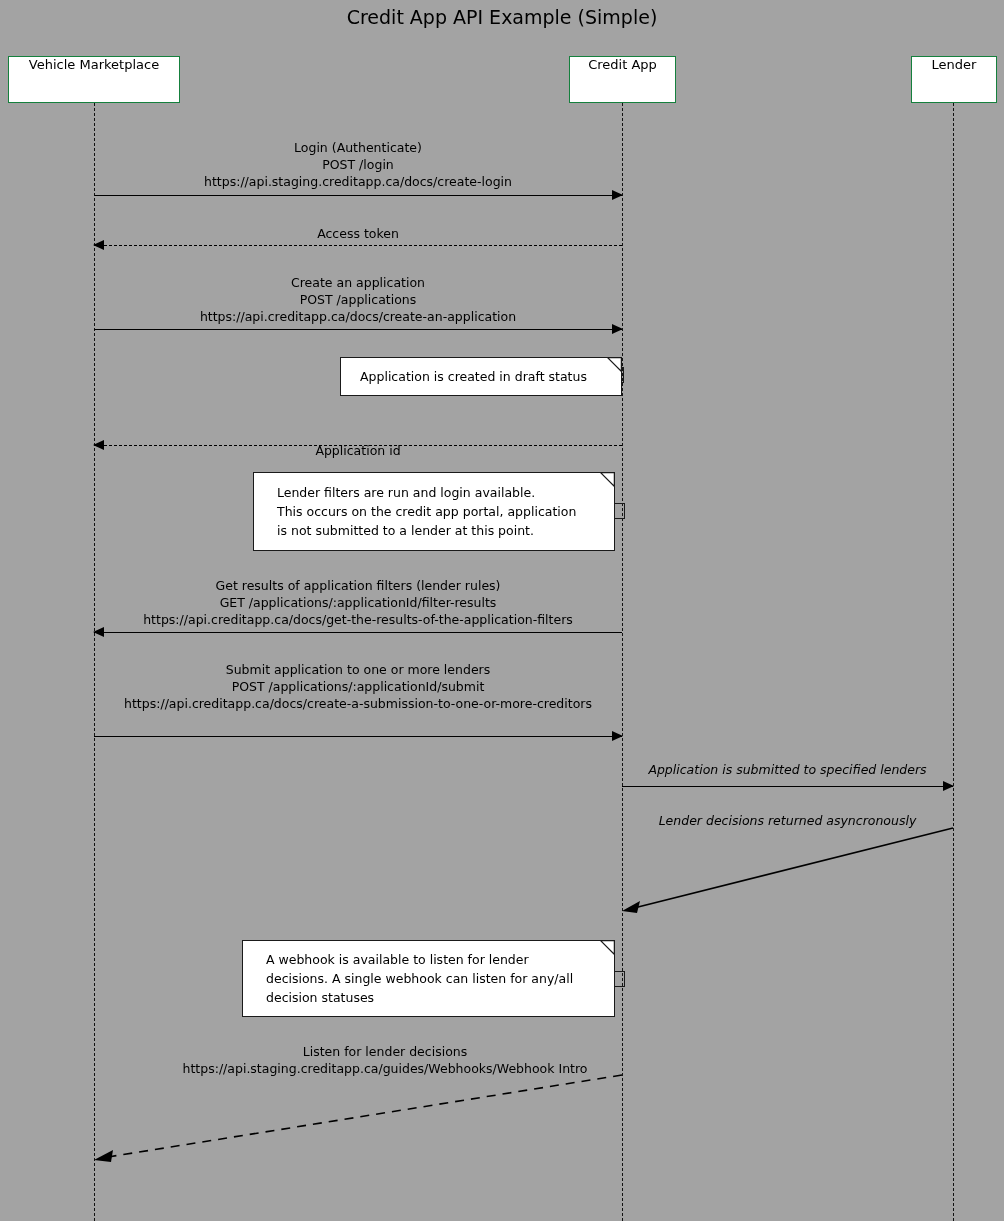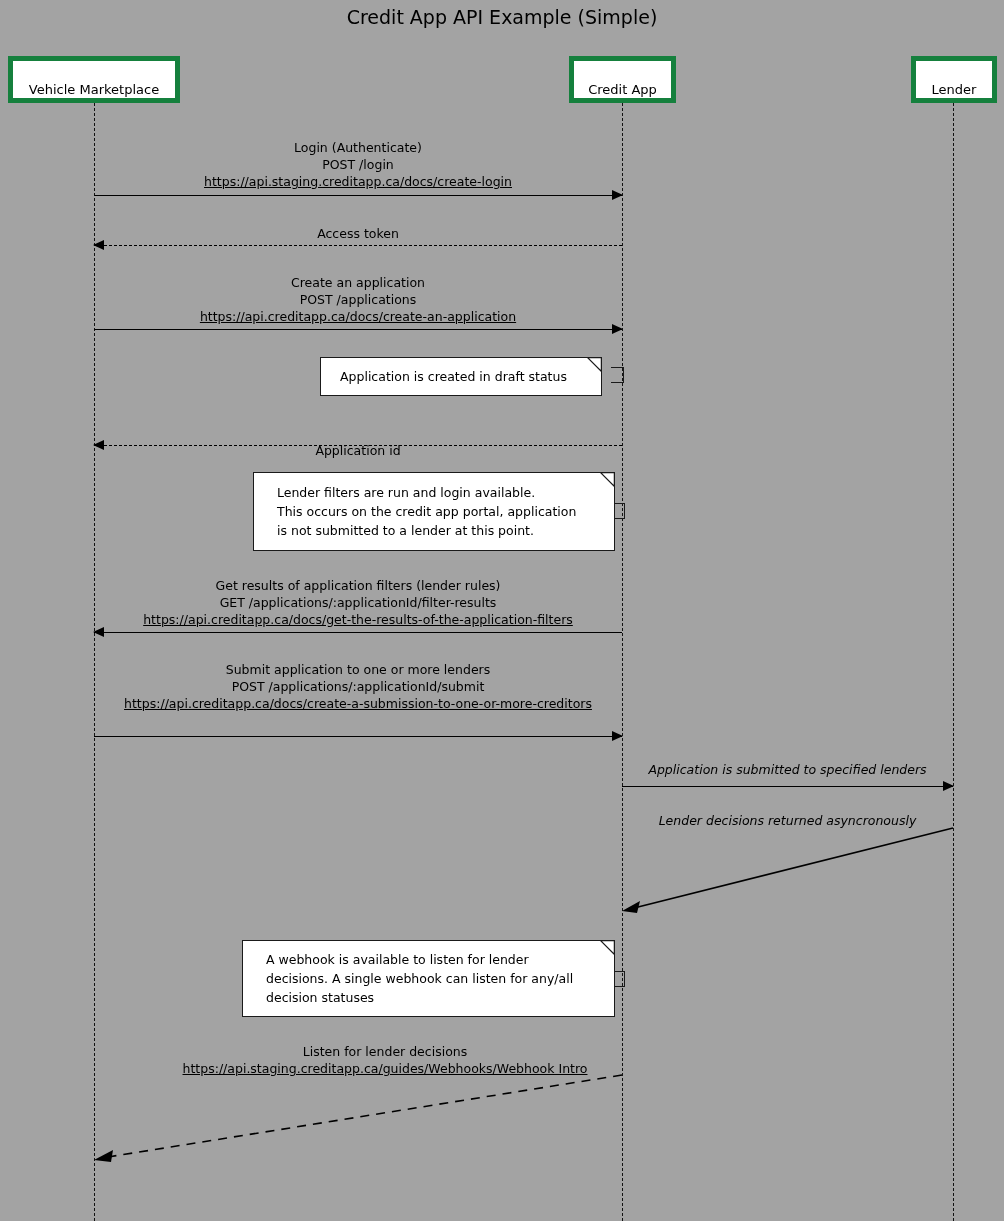--- a/index.html
+++ b/index.html
@@ -29,24 +29,24 @@
     font-size: 19px;
     line-height: 26px;
     color: #000;
     white-space: nowrap;
   }
 
   
   .participant-box {
     position: absolute;
     box-sizing: border-box;
-    border: 5px solid #15803d;
+    border: 1px solid #15803d;
     background: #ffffff;
     display: flex;
-    align-items: flex-end;
+    align-items: flex-start;
     justify-content: center;
     font-size: 13px;
     line-height: 16px;
     color: #000;
     white-space: nowrap;
     z-index: 5;
   }
 
   
   .lifeline {
@@ -95,21 +95,20 @@
     position: absolute;
     font-size: 12.5px;
     line-height: 17px;
     color: #000;
     white-space: nowrap;
     z-index: 4;
   }
   .msg-label .l-center { text-align: center; }
   .msg-label .l-left   { text-align: center; }
   .msg-label .link {
-    text-decoration: underline;
   }
   .msg-label.italic {
     font-style: italic;
   }
 
   
   .diag-svg {
     position: absolute;
     left: 0;
     top: 0;
@@ -209,21 +208,21 @@
     <div class="l-center">Create an application</div>
     <div class="l-center">POST /applications</div>
     <div class="l-center link">https://api.creditapp.ca/docs/create-an-application</div>
   </div>
   <div class="msg to-right" style="left:94px; top:329px; width:528px;">
     <div class="line"></div>
     <div class="head"></div>
   </div>
 
   <div class="note-connector" style="left:611px; top:367px; width:13px; height:16px;"></div>
-  <div class="note" style="left:320px; top:357px; width:282px; height:39px;">
+  <div class="note" style="left:340px; top:357px; width:282px; height:39px;">
     <div class="note-body"></div>
     <svg class="note-fold" viewBox="0 0 15 15">
       <path d="M0.6 0.6 L14.4 14.4 L14.4 0.6 Z" fill="#ffffff" stroke="#1a1a1a" stroke-width="1.3"></path>
     </svg>
     <div class="note-text single">
       <div>Application is created in draft status</div>
     </div>
   </div>
 
   <div class="msg-label" style="left:94px; top:425px; width:528px;margin-top:17px;">

